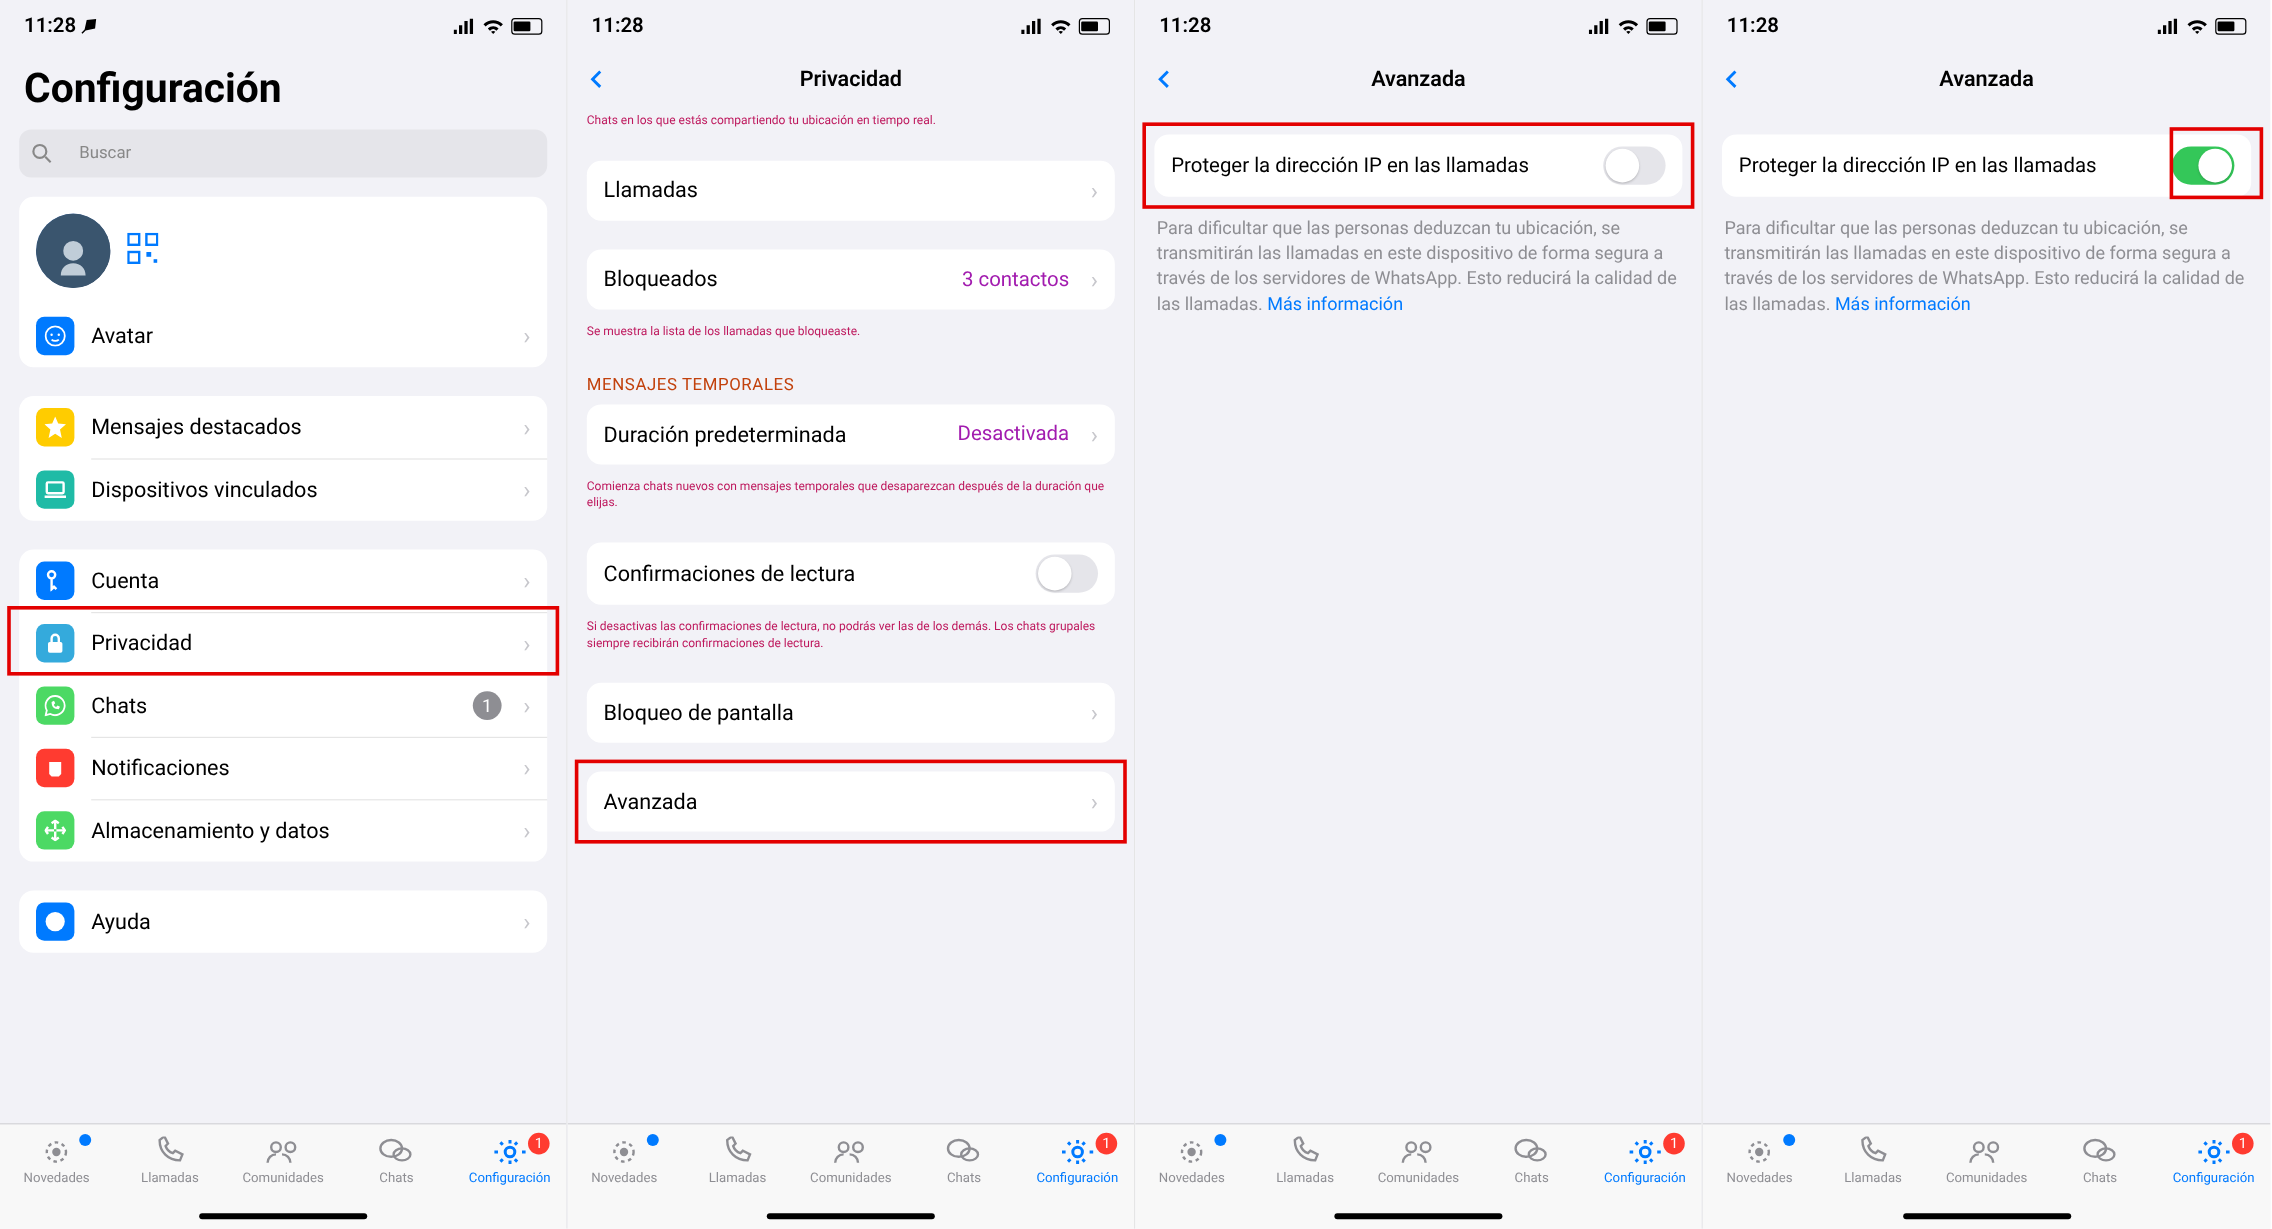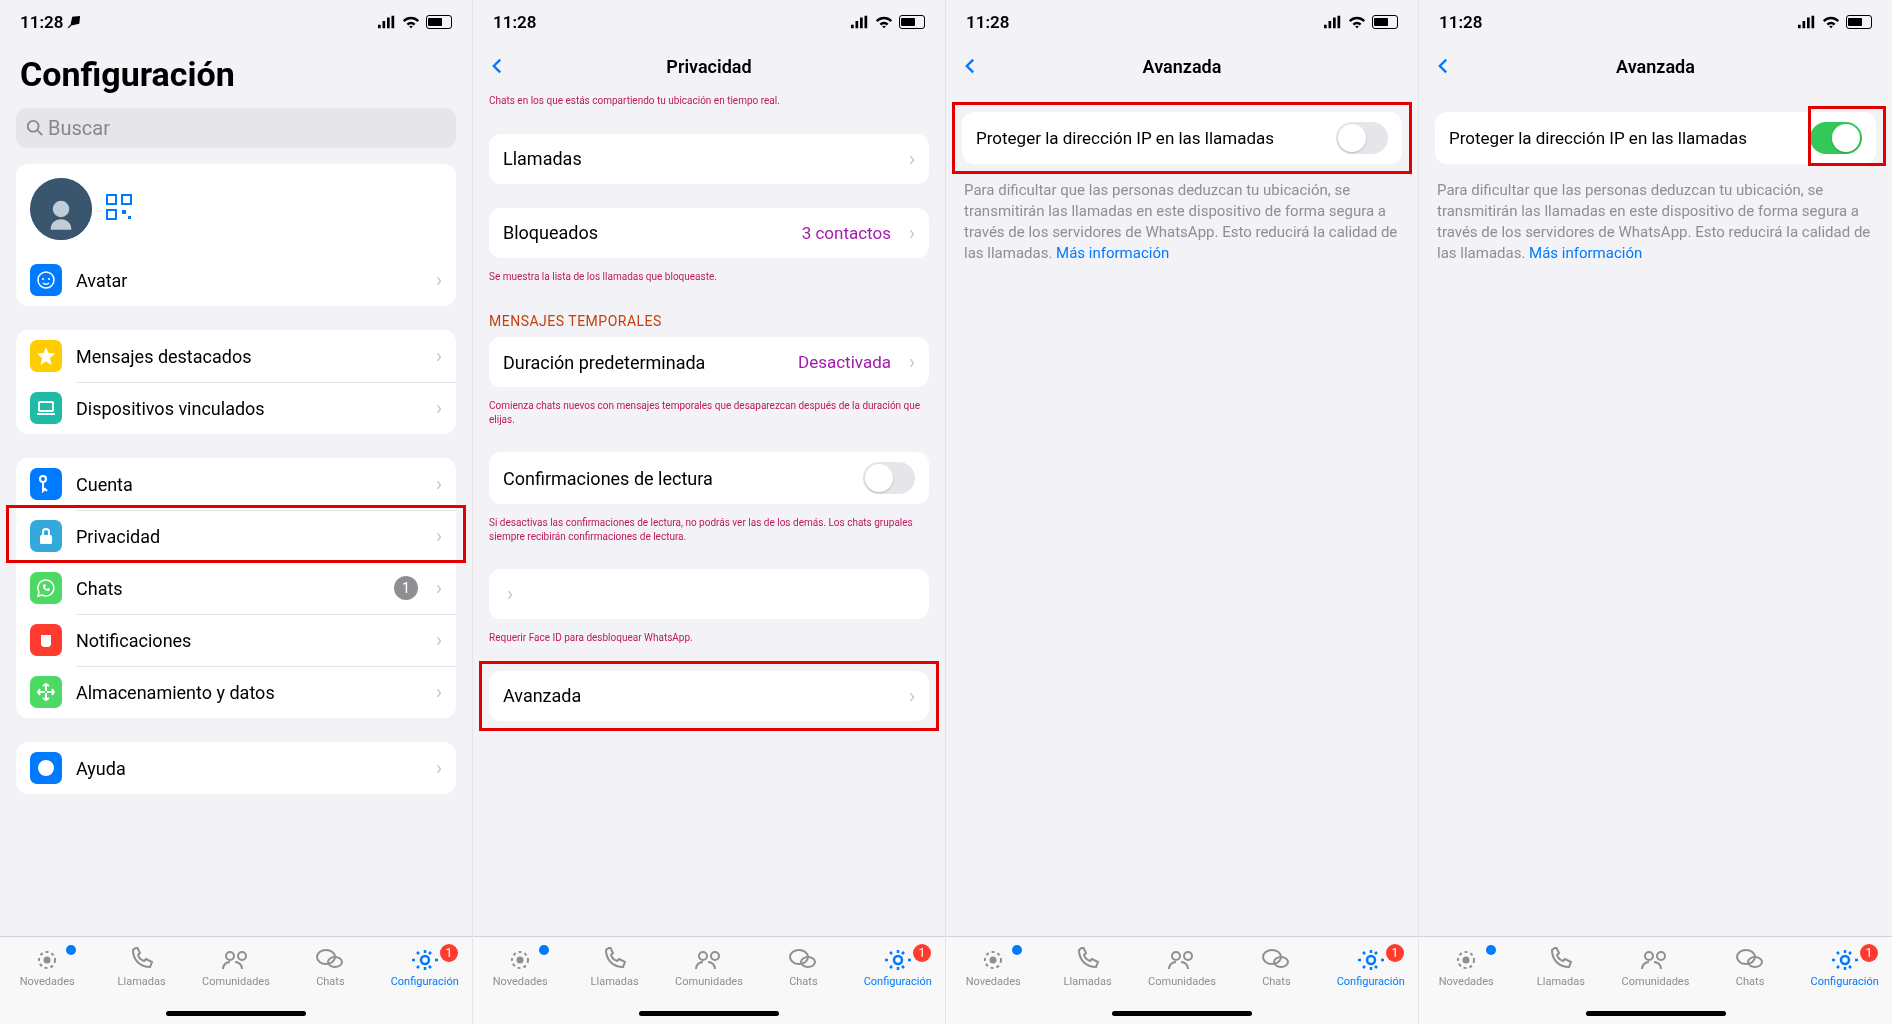--- a/index.html
+++ b/index.html
@@ -10,21 +10,21 @@
 .sb-right { display: flex; align-items: center; gap: 6px; }
 .sb-right svg { width: 18px; height: 14px; }
 .battery { display: flex; align-items: center; gap: 2px; font-size: 14px; font-weight: 700; }
 .battery-box { width: 26px; height: 14px; border: 1px solid #000; border-radius: 3px; padding: 1px; display: flex; align-items: center; }
 .battery-fill { width: 65%; height: 8px; background: #000; border-radius: 1px; }
 .nav-header { height: 44px; display: flex; align-items: center; position: relative; padding: 0 16px; }
 .nav-back { color: #007aff; font-size: 32px; }
 .nav-title { position: absolute; left: 50%; transform: translateX(-50%); font-size: 18px; font-weight: 600; }
 .content { flex: 1; overflow: hidden; padding: 0 16px; }
 .big-title { font-size: 34px; font-weight: 700; margin: 10px 0 14px; padding: 0 4px; }
-.search-box { background: #e5e5ea; border-radius: 10px; height: 40px; display: flex; align-items: center; padding: 0 10px; gap: 4px; color: #888; font-size: 20px; margin-bottom: 16px; }
+.search-box { background: #e5e5ea; border-radius: 10px; height: 40px; display: flex; align-items: center; padding: 0 10px; gap: 22px; color: #888; font-size: 14px; margin-bottom: 16px; }
 .group { background: #fff; border-radius: 12px; margin-bottom: 24px; }
 .row { display: flex; align-items: center; min-height: 50px; padding: 10px 14px; gap: 14px; position: relative; }
 .row + .row::before { content: ""; position: absolute; top: 0; left: 60px; right: 0; height: 1px; background: #e5e5e5; }
 .icon-box { width: 32px; height: 32px; border-radius: 7px; display: flex; align-items: center; justify-content: center; color: #fff; flex-shrink: 0; }
 .icon-box svg { width: 18px; height: 18px; }
 .row-label { flex: 1; font-size: 18px; }
 .row-value { color: #a21caf; font-size: 17px; }
 .chevron { color: #c7c7cc; font-size: 20px; margin-left: 4px; }
 .profile-row { padding: 14px; display: flex; align-items: center; gap: 14px; }
 .avatar { width: 62px; height: 62px; border-radius: 50%; background: linear-gradient(135deg,#5a86c4,#2a3f55); display: flex; align-items: center; justify-content: center; color: #fff; font-size: 24px; overflow: hidden; }
@@ -372,24 +372,24 @@
     <div class="footer">Comienza chats nuevos con mensajes temporales que desaparezcan después de la duración que elijas.</div>
     <div class="group" style="margin:0 16px 24px">
       <div class="row noicon">
           <span class="row-label">Confirmaciones de lectura</span>
           <span class="toggle"></span>
         </div>
     </div>
     <div class="footer">Si desactivas las confirmaciones de lectura, no podrás ver las de los demás. Los chats grupales siempre recibirán confirmaciones de lectura.</div>
     <div class="group" style="margin:0 16px 24px">
       <div class="row noicon">
+          <span class="row-label">Bloqueo de pantalla</span>
           <span class="chevron">›</span>
         </div>
     </div>
-    <div class="footer">Requerir Face ID para desbloquear WhatsApp.</div>
     <div class="group" style="margin:0 16px 24px;position:relative">
       <div class="row noicon">
           <span class="row-label">Avanzada</span>
           <span class="chevron">›</span>
         </div>
       <div class="hl-box" style="top:-10px;left:-10px;right:-10px;bottom:-10px"></div>
     </div>
   </div>
   <div class="tab-bar">
       <div class="tab">

